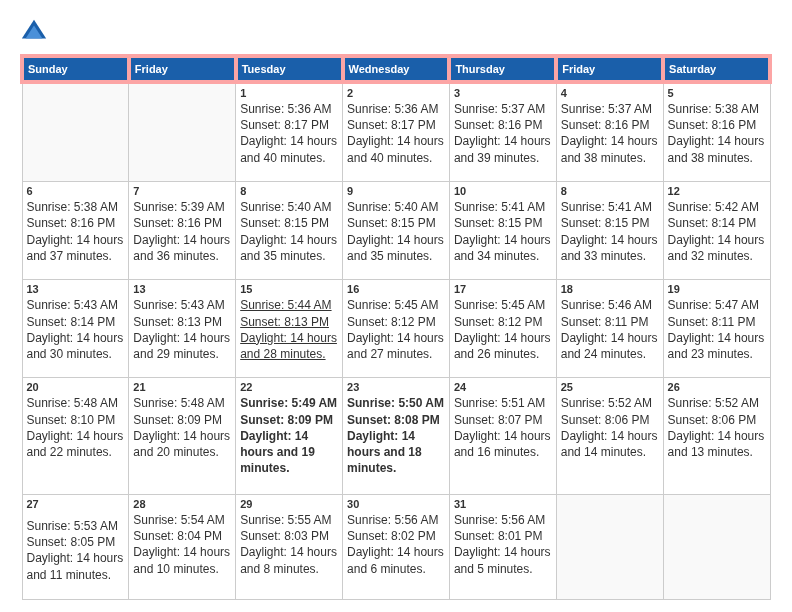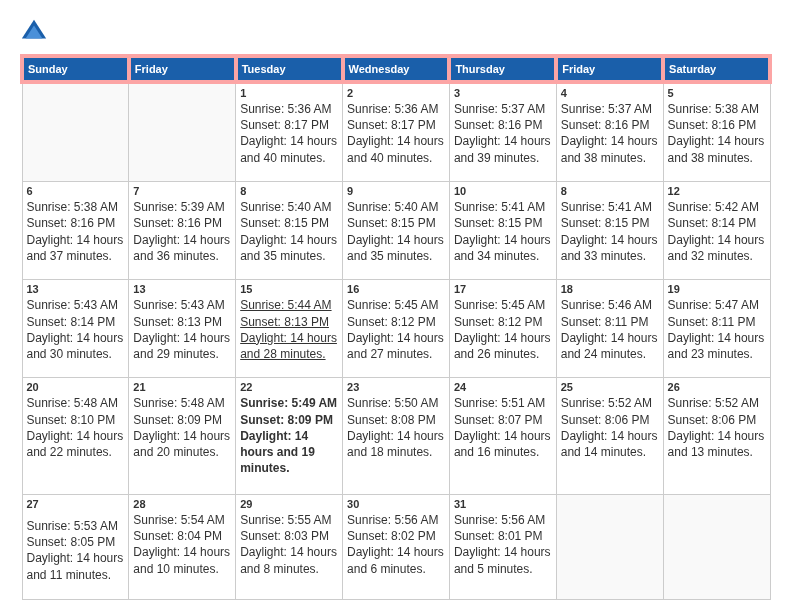--- a/index.html
+++ b/index.html
@@ -270,21 +270,21 @@
 Daylight: 14 hours and 20 minutes.</div>
           </td>
           <td>
             <span class="day-num">22</span>
             <div class="cell-info" style="white-space: pre-line; font-weight: bold;">Sunrise: 5:49 AM
 Sunset: 8:09 PM
 Daylight: 14 hours and 19 minutes.</div>
           </td>
           <td>
             <span class="day-num">23</span>
-            <div class="cell-info" style="white-space: pre-line;">Sunrise: 5:50 AM
+            <div class="cell-info" style="white-space: pre-line; font-weight: bold;">Sunrise: 5:50 AM
 Sunset: 8:08 PM
 Daylight: 14 hours and 18 minutes.</div>
           </td>
           <td>
             <span class="day-num">24</span>
             <div class="cell-info" style="white-space: pre-line;">Sunrise: 5:51 AM
 Sunset: 8:07 PM
 Daylight: 14 hours and 16 minutes.</div>
           </td>
           <td>

